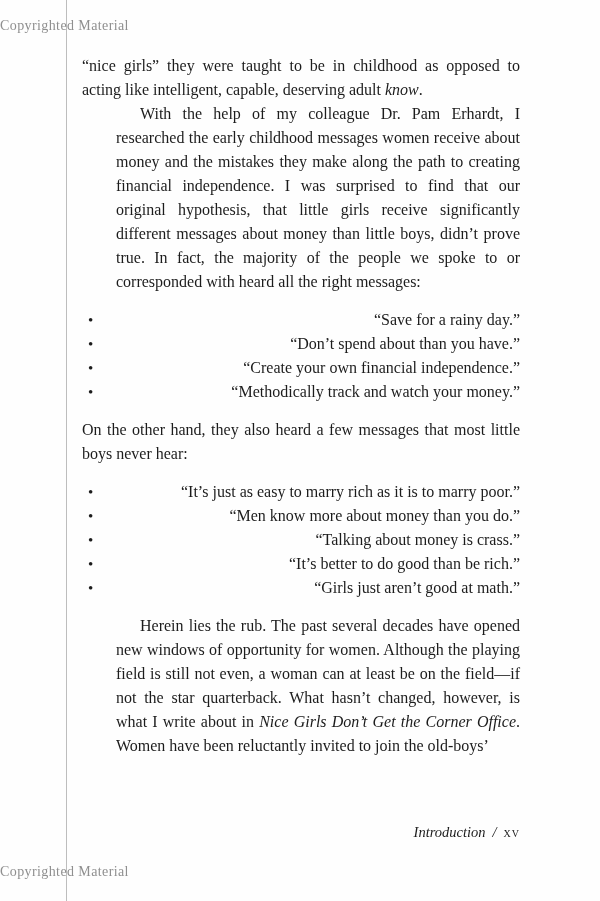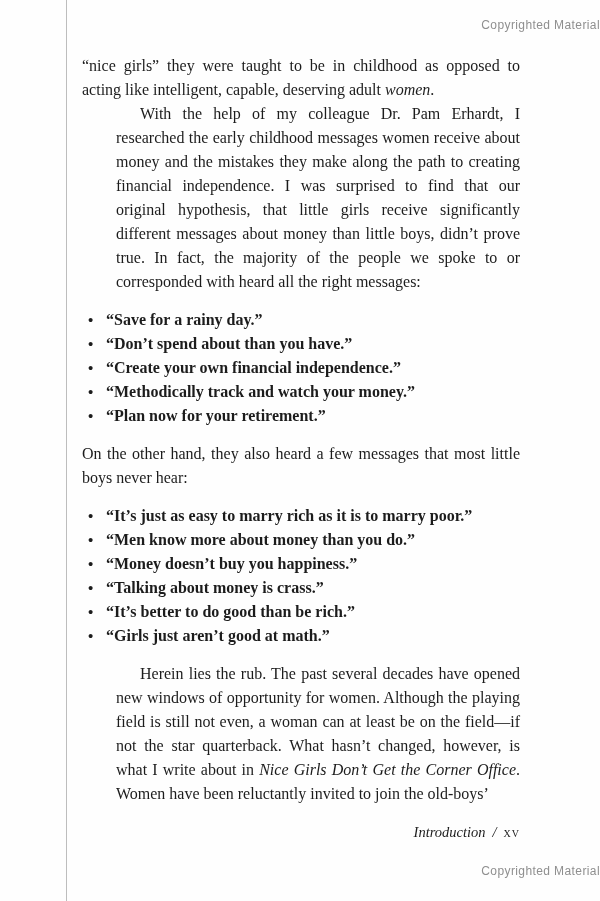--- a/index.html
+++ b/index.html
@@ -21,23 +21,23 @@
     left: 66px;
     top: 0;
     bottom: 0;
     width: 1px;
     background: #bdbdbd;
   }
   .copyright {
     position: absolute;
     left: 0;
     right: 0;
-    text-align: right;
-    font-family: Liberation Sans, sans-serif;
-    font-size: 12px;
+    text-align: left;
+    font-family: Liberation Serif, serif;
+    font-size: 14px;
     color: #8f8f8f;
     letter-spacing: 0.4px;
   }
   .copyright.top { top: 18px; }
   .copyright.bottom { top: 864px; }
 
   .body-text {
     position: absolute;
     left: 82px;
     right: 80px;
@@ -53,22 +53,21 @@
     text-indent: 24px;
     margin-left: 34px;
   }
   .body-text em {
     font-style: italic;
   }
   ul.bullets {
     list-style: none;
     margin: 14px 0 14px 0;
     padding: 0 0 0 6px;
-    text-align: left;
-    font-weight: bold;
+    text-align: right;
   }
   ul.bullets li {
     position: relative;
     padding-left: 18px;
     margin: 0;
   }
   ul.bullets li::before {
     content: "•";
     position: absolute;
     left: 0;
@@ -98,34 +97,32 @@
 </style>
 </head>
 <body>
 
 <div class="page">
   <div class="spine-line"></div>
 
   <div class="copyright top">Copyrighted Material</div>
 
   <div class="body-text">
-      <p class="para"><span>“nice girls” they were taught to be in childhood as opposed to acting like intelligent, capable, deserving adult </span><em>women</em><span>.</span></p>
+      <p class="para"><span>“nice girls” they were taught to be in childhood as opposed to acting like intelligent, capable, deserving adult </span><em>know</em><span>.</span></p>
       <p class="para indent"><span>With the help of my colleague Dr. Pam Erhardt, I researched the early childhood messages women receive about money and the mistakes they make along the path to creating financial independence. I was surprised to find that our original hypothesis, that little girls receive significantly different messages about money than little boys, didn’t prove true. In fact, the majority of the people we spoke to or corresponded with heard all the right messages:</span></p>
       <ul class="bullets">
         <li>“Save for a rainy day.”</li>
         <li>“Don’t spend about than you have.”</li>
         <li>“Create your own financial independence.”</li>
         <li>“Methodically track and watch your money.”</li>
-        <li>“Plan now for your retirement.”</li>
       </ul>
       <p class="para"><span>On the other hand, they also heard a few messages that most little boys never hear:</span></p>
       <ul class="bullets">
         <li>“It’s just as easy to marry rich as it is to marry poor.”</li>
         <li>“Men know more about money than you do.”</li>
-        <li>“Money doesn’t buy you happiness.”</li>
         <li>“Talking about money is crass.”</li>
         <li>“It’s better to do good than be rich.”</li>
         <li>“Girls just aren’t good at math.”</li>
       </ul>
       <p class="para indent"><span>Herein lies the rub. The past several decades have opened new windows of opportunity for women. Although the playing field is still not even, a woman can at least be on the field—if not the star quarterback. What hasn’t changed, however, is what I write about in </span><em>Nice Girls Don’t Get the Corner Office</em><span>. Women have been reluctantly invited to join the old-boys’</span></p>
     </div>
 
   <div class="page-footer">
     <span class="chapter">Introduction</span><span class="sep">/</span><span class="pagenum">xv</span>
   </div>

